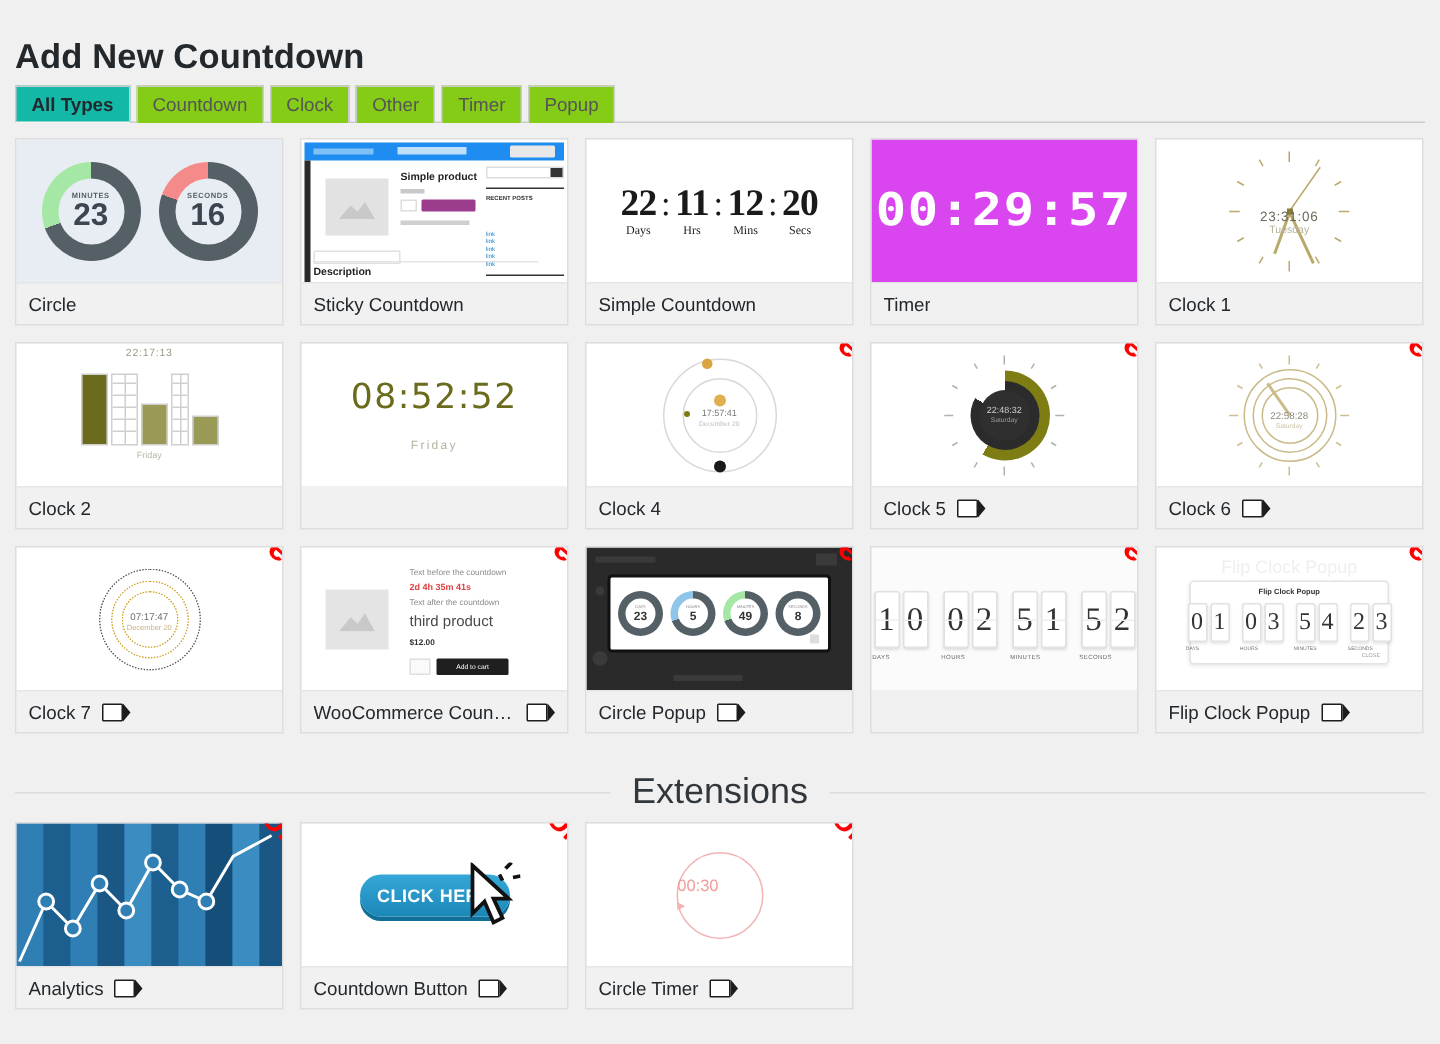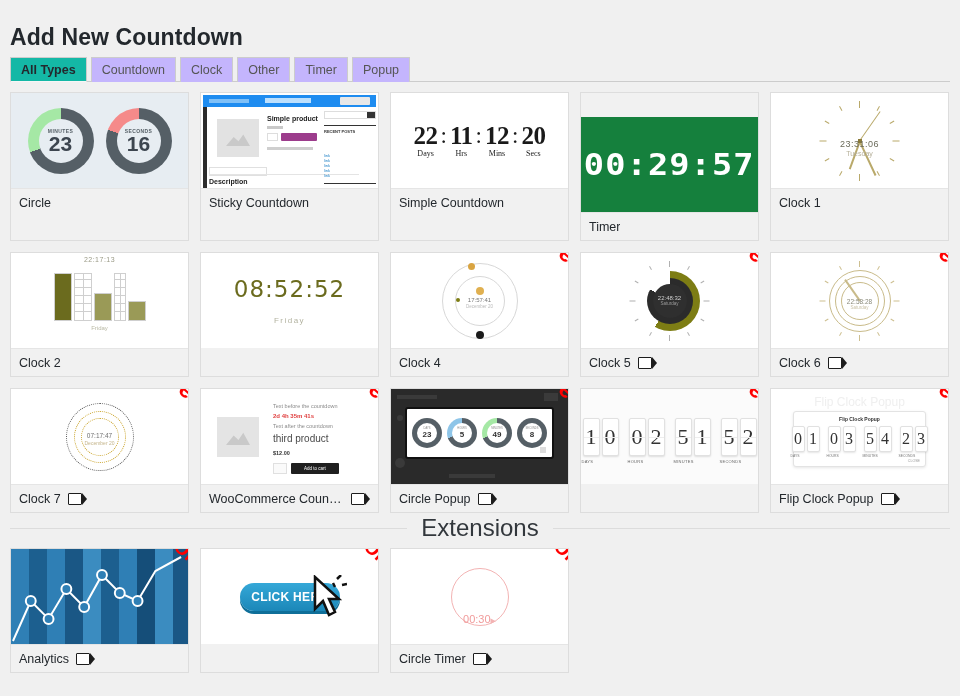--- a/index.html
+++ b/index.html
@@ -24,21 +24,21 @@
   .tabbar {
     position: absolute; left: 10px; top: 56px;
     width: 940px; height: 26px;
     border-bottom: 1px solid #ccc;
     display: flex; align-items: flex-end;
   }
   .tab {
     height: 25px; line-height: 24px;
     padding: 0 10px; margin-right: 4px;
     font-size: 12.5px; color: #555;
-    background: #c4b5fd;
+    background: #84cc16;
     border: 1px solid #ccc; border-bottom: none;
     position: relative; top: 1px;
     cursor: pointer; white-space: nowrap;
   }
   .tab.active {
     background: #14b8a6; color: #23282d; font-weight: bold;
     border-bottom: 1px solid #f6f6f6;
   }
 
   
@@ -161,21 +161,21 @@
   
   .t-simple { background:#fff; display:flex; align-items:center; justify-content:center; }
   .sim { display:flex; align-items:flex-start; color:#1a1a1a; }
   .sim .grp { text-align:center; padding:0 2px; }
   .sim .d { font-size:25px; font-weight:bold; letter-spacing:-.5px; line-height:25px;
             font-family:"Liberation Serif", serif; }
   .sim .u { font-size:8px; font-family:"Liberation Serif", serif; margin-top:1px; }
   .sim .sep { font-size:23px; line-height:25px; padding:0 1px; font-family:"Liberation Serif", serif; }
 
   
-  .t-timer { background:#15803d; display:flex; align-items:center; justify-content:center;margin-top:24px; }
+  .t-timer { background:#d946ef; display:flex; align-items:center; justify-content:center; }
   .t-timer .lcd {
     color:#fff; font-size:30px; font-weight:bold; letter-spacing:1px;
     font-family:"DejaVu Sans Mono", monospace;
     transform: scaleX(1.12);
   }
 
   
   .t-clock1 { background:#fff; position:relative; }
   .tick { position:absolute; left:50%; top:50%; width:1px; height:40px; margin-left:-.5px; margin-top:-40px;
           transform-origin:50% 100%; }
@@ -296,21 +296,21 @@
 
   
   .t-btn { background:#fff; position:relative; display:flex; align-items:center; justify-content:center; }
   .cbtn { width:100px; height:28px; border-radius:14px; background:linear-gradient(#35a8d8,#1b87b8);
           color:#fff; font-size:12px; font-weight:bold; letter-spacing:.3px;
           display:flex; align-items:center; justify-content:center; box-shadow:0 3px 0 #0f6f99; }
 
   
   .t-ctimer { background:#fff; position:relative; display:flex; align-items:center; justify-content:center; }
   .ct-ring { width:58px; height:58px; border-radius:50%; border:1.5px solid #f3b3b3; position:relative;
-             display:flex; flex-direction:row; align-items:flex-end; justify-content:center; }
+             display:flex; flex-direction:column; align-items:flex-start; justify-content:center; }
   .ct-t { font-size:11px; color:#f19b9b; }
   .ct-p { font-size:7px; color:#f3b3b3; margin-top:3px; }
 </style>
 </head>
 <body>
 
 <div class="page">
 
   <h1 class="page-title">Add New Countdown</h1>
 
@@ -822,20 +822,27 @@
       </div>
       <div class="card">
         <div class="thumb t-btn">
         <div class="cbtn">CLICK HERE</div>
         <svg style="position:absolute;left:110px;top:26px" width="36" height="46">
           <path d="M4 2 L4 34 L12 26 L18 40 L24 37 L18 24 L28 24 Z" fill="#ffffff" stroke="#111" stroke-width="2.5"></path>
           <path d="M26 4 L30 0 M31 10 L36 9 M24 12 L22 8" stroke="#111" stroke-width="2.5" fill="none"></path>
         </svg>
         </div>
         <div class="ribbon ribbon-extension">PRO EXTENSION</div>
+        <div class="cardlabel">
+          <span class="txt">Countdown Button</span>
+          <span class="vid">
+            <span class="body"></span>
+            <span class="lens"></span>
+          </span>
+        </div>
       </div>
       <div class="card">
         <div class="thumb t-ctimer">
         <div class="ct-ring">
           <div class="ct-t">00:30</div>
           <div class="ct-p">▶</div>
         </div>
         </div>
         <div class="ribbon ribbon-extension">PRO EXTENSION</div>
         <div class="cardlabel">

